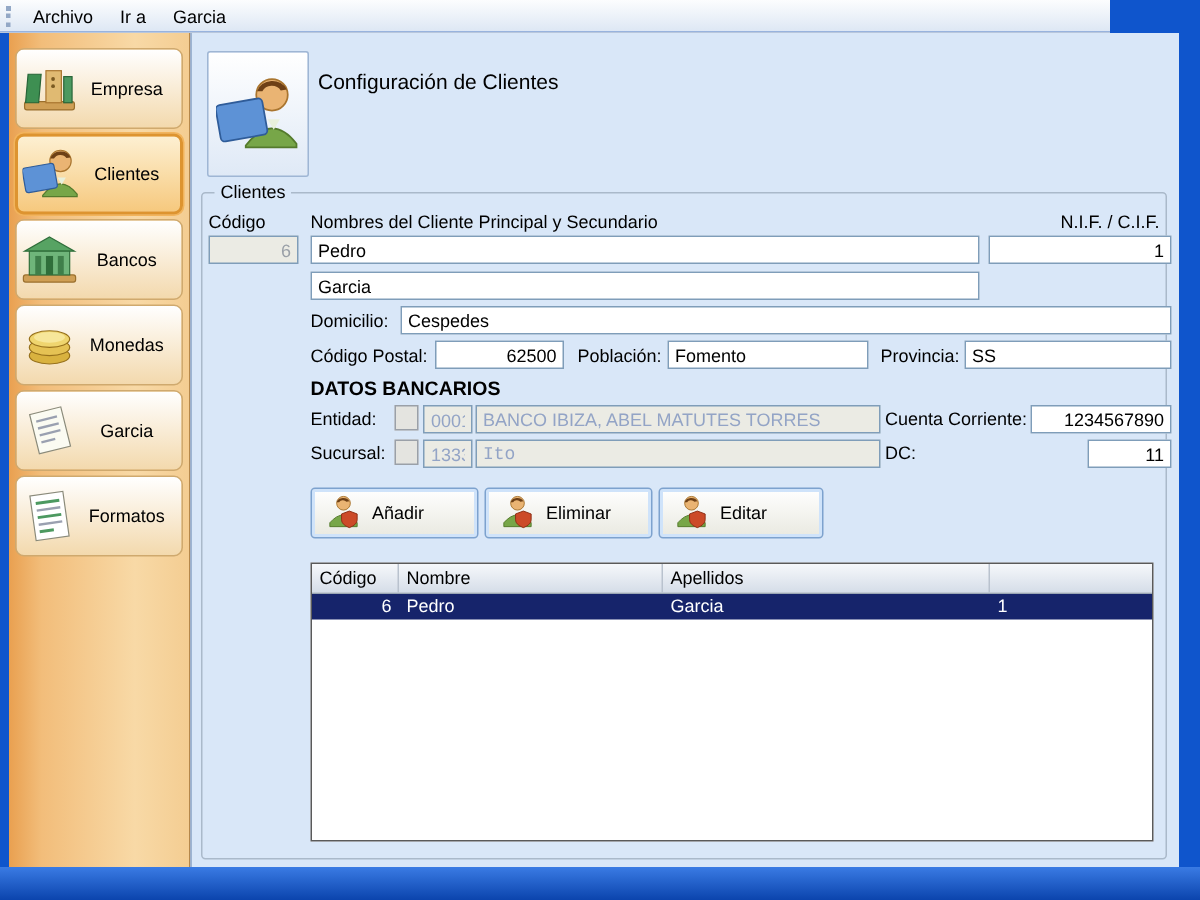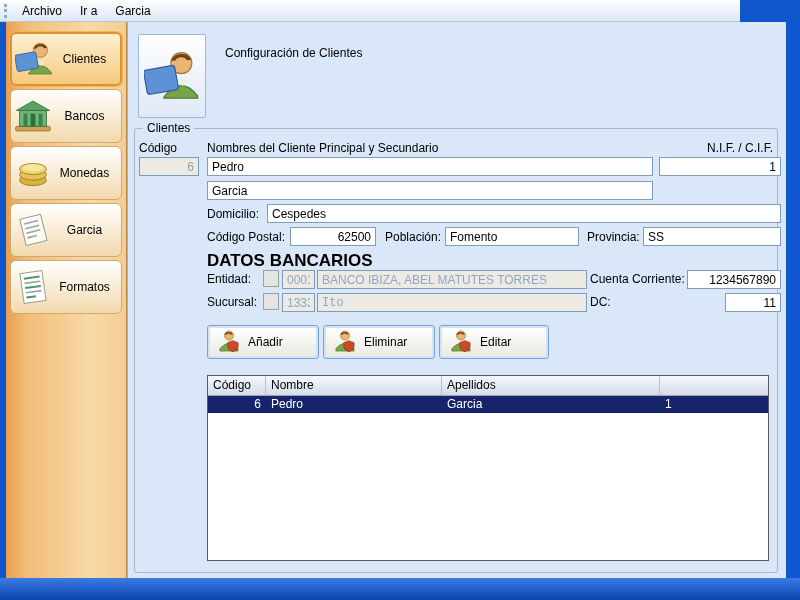--- a/index.html
+++ b/index.html
@@ -38,36 +38,36 @@
     box-shadow:0 0 0 1px #f2b45c; }
   .side-btn .sicon { width:38px; height:38px; margin-left:3px; flex:none; }
   .side-btn .slabel { flex:1; text-align:center; padding-right:4px; }
   
   .main { position:absolute; left:127px; top:22px; width:659px; height:556px;
     background:#d9e7f8; border-left:1px solid #9db4d2; }
   .hdr-icon { position:absolute; left:10px; top:12px; width:68px; height:84px;
     background:linear-gradient(#ffffff,#dfe9f6);
     border:1px solid #9fb6d4; border-radius:2px;
     display:flex; align-items:center; justify-content:center; }
-  .hdr-title { position:absolute; left:97px; top:24px; font-size:12px; }
+  .hdr-title { position:absolute; left:84px; top:24px; font-size:14px; }
   
   .groupbox { position:absolute; left:6px; top:106px; right:8px; bottom:5px;
     border:1px solid #aab9ca; border-radius:3px; }
   .group-label { position:absolute; top:-8px; left:8px; background:#d9e7f8;
     padding:0 4px; }
   .lbl { position:absolute; white-space:nowrap; }
   .field { position:absolute; height:19px; border:1px solid #7f9db9;
     background:#fff; font-family:"Liberation Sans",sans-serif; font-size:12px;
     padding:1px 4px; color:#000; }
   .field.dis { background:#ebebe4; color:#9aa0a8; }
   .field.bank-dis { background:#ebebe4; color:#93a4c6; }
   .ra { text-align:right; }
   .mini-box { position:absolute; width:16px; height:17px; background:#e4e4e0;
     border:1px solid #9aa0a8; }
-  .section-title { position:absolute; font-weight:bold; font-size:17px; }
+  .section-title { position:absolute; font-weight:bold; font-size:13px; }
   
   .abtn { position:absolute; height:34px;
     background:linear-gradient(#ffffff,#e9e9e0);
     border:1px solid #7da2ce; border-radius:3px;
     box-shadow:inset 0 0 0 2px #cfe3fa;
     display:flex; align-items:center; gap:6px; padding-left:8px;
     font-size:12px; cursor:pointer; }
   .abtn .aicon { width:26px; height:26px; flex:none; }
   .abtn-dis { position:absolute; height:34px;
     background:linear-gradient(#f6f8fb,#e3eaf4);
@@ -91,20 +91,31 @@
 
 <div class="menubar">
   <div class="menu-handle"></div>
   <div class="menu-item">Archivo</div>
   <div class="menu-item">Ir a</div>
   <div class="menu-item">Garcia</div>
 </div>
 
 <div class="sidebar">
 
+  <div class="side-btn">
+    <svg class="sicon" viewBox="0 0 48 48">
+      <rect x="3" y="35" width="42" height="7" rx="2" fill="#cf9f55" stroke="#9a6f2c"></rect>
+      <rect x="7" y="12" width="11" height="24" fill="#3e8f52" stroke="#276437" transform="skewX(-5)"></rect>
+      <rect x="21" y="9" width="13" height="27" fill="#e0ba72" stroke="#a9752f"></rect>
+      <rect x="36" y="14" width="7" height="22" fill="#4c9960" stroke="#276437"></rect>
+      <circle cx="27" cy="16" r="1.6" fill="#7a5a22"></circle>
+      <circle cx="27" cy="22" r="1.6" fill="#7a5a22"></circle>
+    </svg>
+    <span class="slabel">Empresa</span>
+  </div>
 
   <div class="side-btn sel">
     <svg class="sicon" viewBox="0 0 48 48">
       <circle cx="32" cy="13" r="9" fill="#eab473" stroke="#a9752f"></circle>
       <path d="M23.5 11 a9 8 0 0 1 17 -1 l-3.5 .5 a6 5.5 0 0 0 -10.5 .5 z" fill="#6e4016"></path>
       <path d="M17 42 q15 -19 29 -1 v2 h-29 z" fill="#77a648" stroke="#547a2c"></path>
       <path d="M29.5 27 l3.5 6 3.5 -6 z" fill="#e8f0dc"></path>
       <rect x="1" y="17" width="27" height="21" rx="2.5" transform="rotate(-10 14 27)" fill="#5d92d6" stroke="#2f5c99"></rect>
     </svg>
     <span class="slabel">Clientes</span>

